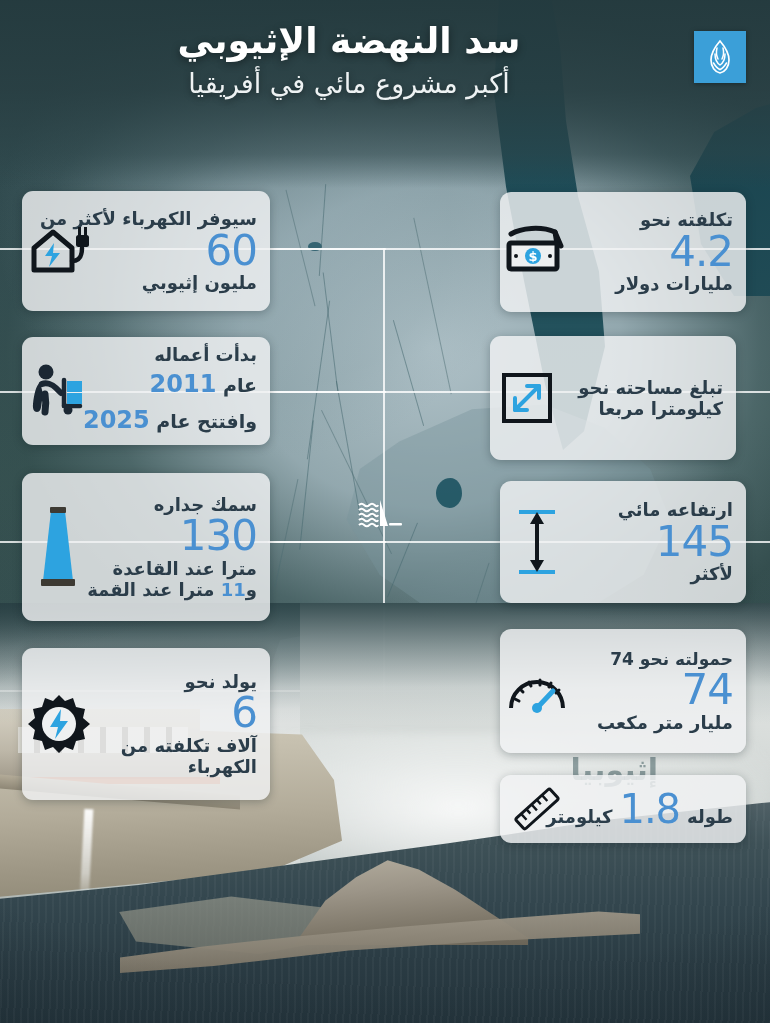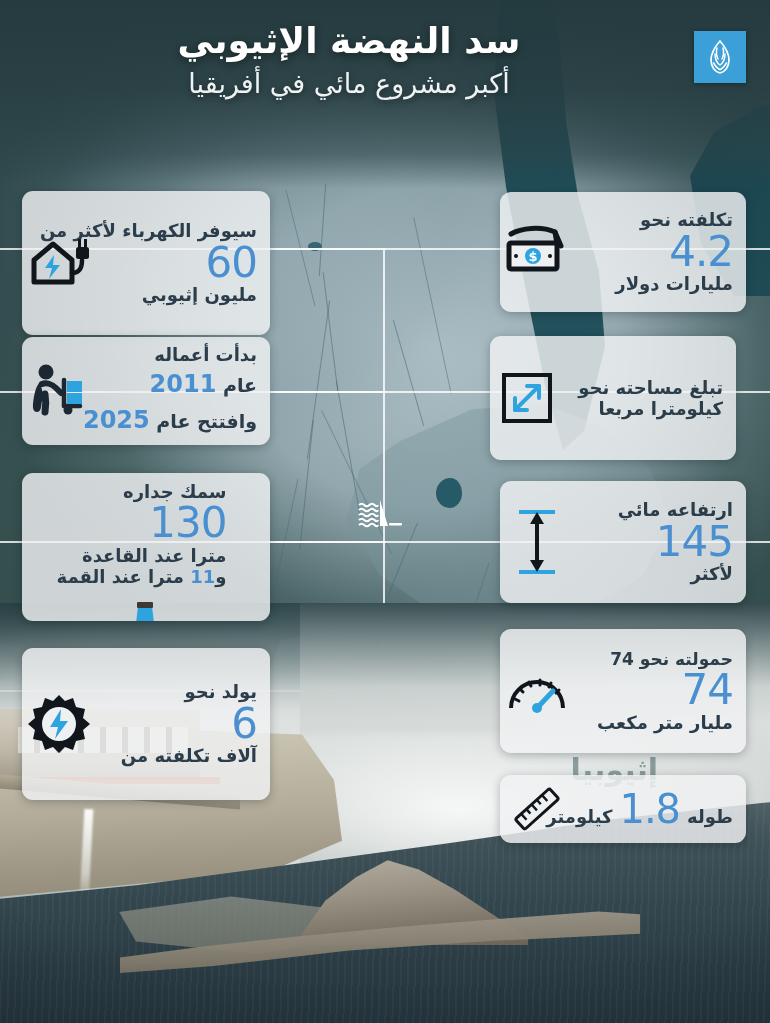--- a/index.html
+++ b/index.html
@@ -391,21 +391,21 @@
         <path d="M20 4 C14 11 11 17 11 23 C11 30 15 35 20 36 C25 35 29 30 29 23 C29 17 26 11 20 4 Z" stroke-width="1.7"></path>
         <path d="M15 17 C15 22 17 26 20 28 C23 26 25 22 25 17"></path>
         <path d="M17 11 C16 15 16.5 19 18 22"></path>
         <path d="M23 11 C24 15 23.5 19 22 22"></path>
         <path d="M13.5 26 C16 30 18 32 20 32.5"></path>
         <path d="M26.5 26 C24 30 22 32 20 32.5"></path>
       </g>
     </svg>
   </div>
 
-  <div class="card" style="left:22px; top:191px; width:248px; height:144px;">
+  <div class="card" style="left:22px; top:191px; width:248px; height:120px;">
     <div class="card-text">
       <div class="c-line">سيوفر الكهرباء لأكثر من</div>
       <div class="c-num">60</div>
       <div class="c-line">مليون إثيوبي</div>
     </div>
     <div class="card-icon">
       <svg width="62" height="58" viewBox="0 0 62 58">
         <path d="M6 26 L25 10 L44 26 L44 48 L6 48 Z" fill="none" stroke="#10161c" stroke-width="5" stroke-linejoin="round"></path>
         <path d="M26 21 L17 34 L24 34 L21 45 L32 31 L25 31 Z" fill="#2da3e0"></path>
         <path d="M44 39 C54 39 54 30 54 26" fill="none" stroke="#10161c" stroke-width="4.5" stroke-linecap="round"></path>
@@ -434,21 +434,21 @@
         <path d="M17 32 C18 38 18 44 17 50" stroke="#1b2733" stroke-width="7" fill="none" stroke-linecap="round"></path>
         <path d="M36 18 L36 44" stroke="#1b2733" stroke-width="4.5" stroke-linecap="round"></path>
         <path d="M36 44 L52 44" stroke="#1b2733" stroke-width="4.5" stroke-linecap="round"></path>
         <circle cx="40" cy="48" r="4.5" fill="#1b2733"></circle>
         <rect x="39" y="19" width="15" height="11" fill="#2da3e0"></rect>
         <rect x="39" y="31" width="15" height="11" fill="#2da3e0"></rect>
       </svg>
     </div>
   </div>
 
-  <div class="card" style="left:22px; top:473px; width:248px; height:148px;flex-direction:column;">
+  <div class="card" style="left:22px; top:473px; width:248px; height:148px;">
     <div class="card-text">
       <div class="c-line">سمك جداره</div>
       <div class="c-num">130</div>
       <div class="c-line">مترا عند القاعدة</div>
       <div class="c-line mixed">
         <span>و</span><span class="inline-num">11</span><span> مترا عند القمة</span>
       </div>
     </div>
     <div class="card-icon">
       <svg width="54" height="92" viewBox="0 0 54 92">
@@ -457,20 +457,21 @@
         <rect x="9" y="78" width="34" height="7" rx="1" fill="#3d3a33"></rect>
       </svg>
     </div>
   </div>
 
   <div class="card" style="left:22px; top:648px; width:248px; height:152px;">
     <div class="card-text">
       <div class="c-line">يولد نحو</div>
       <div class="c-num">6</div>
       <div class="c-line">آلاف تكلفته من</div>
+      <div class="c-line">الكهرباء</div>
     </div>
     <div class="card-icon">
       <svg width="64" height="64" viewBox="0 0 64 64">
         <path d="M32 3 L38 9 L46 6 L49 15 L58 17 L56 26 L63 32 L56 38 L58 47 L49 49 L46 58 L38 55 L32 61 L26 55 L18 58 L15 49 L6 47 L8 38 L1 32 L8 26 L6 17 L15 15 L18 6 L26 9 Z" fill="#10161c"></path>
         <circle cx="32" cy="32" r="17" fill="#eef0f1"></circle>
         <path d="M34 17 L23 35 L31 35 L28 47 L41 29 L33 29 Z" fill="#2da3e0"></path>
       </svg>
     </div>
   </div>
 

